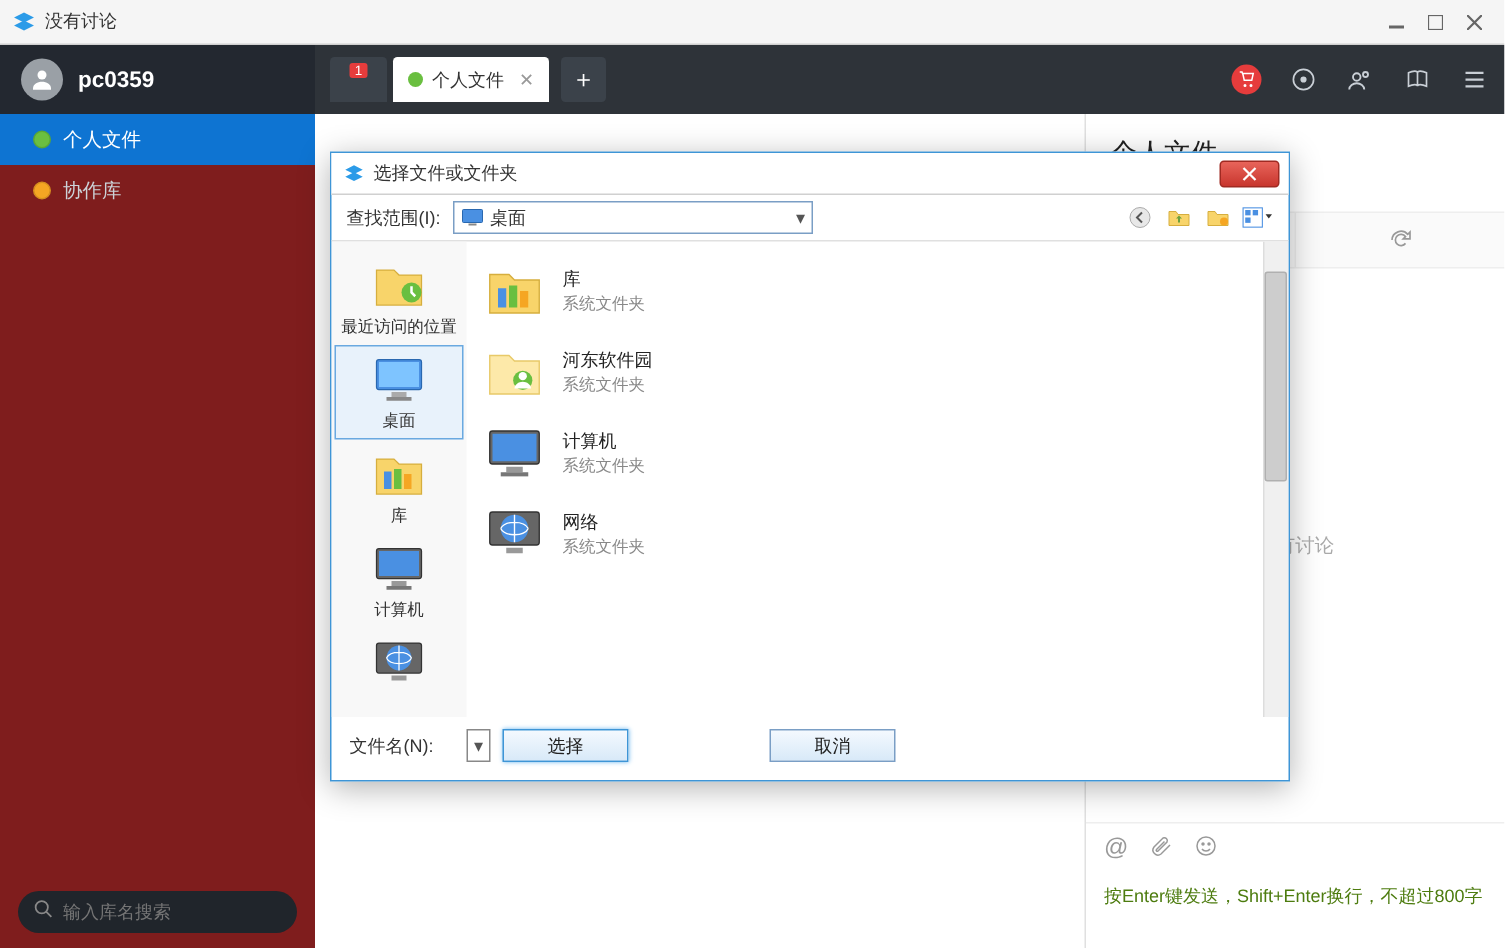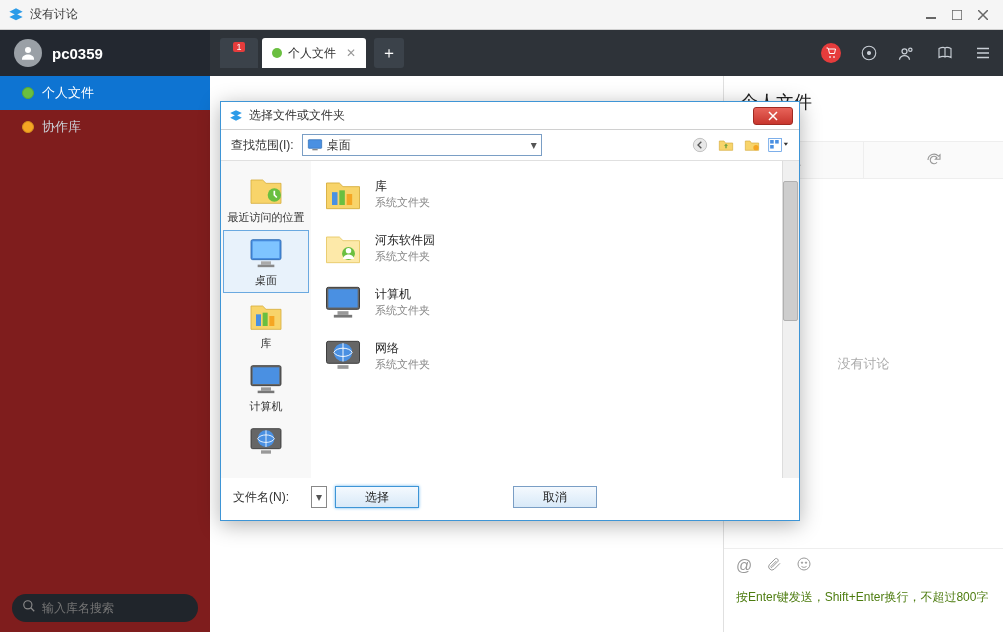--- a/index.html
+++ b/index.html
@@ -54,21 +54,21 @@
 .rp-sub { font-size: 12px; color: #888; margin-top: 2px; }
 .rp-tabs { display: flex; border-top: 1px solid #eee; border-bottom: 1px solid #eee; height: 38px; }
 .rp-tab { flex: 1; border: none; border-right: 1px solid #eee; display: flex; align-items: center; justify-content: center; color: #999; background: #fafafa; }
 .rp-tab:last-child { border-right: none; }
 .rp-body { flex: 1; display: flex; align-items: center; justify-content: center; color: #aaa; font-size: 13px; }
 .rp-input { border-top: 1px solid #eee; }
 .rp-iconrow { height: 34px; display: flex; align-items: center; gap: 14px; padding: 0 12px; color: #999; }
 .rp-textarea { padding: 6px 12px 26px; color: #4d7c0f; font-size: 12px; }
 
 
-.dialog { position: absolute; left: 220px; top: 101px; width: 580px; height: 420px; background: #fff; border: 1px solid #3e95d6; box-shadow: 0 4px 20px rgba(0,0,0,0.3); display: flex; flex-direction: column; }
+.dialog { position: absolute; left: 220px; top: 101px; width: 640px; height: 420px; background: #fff; border: 1px solid #3e95d6; box-shadow: 0 4px 20px rgba(0,0,0,0.3); display: flex; flex-direction: column; }
 .dlg-title { height: 28px; background: #fff; display: flex; align-items: center; padding: 0 6px 0 8px; font-size: 12px; color: #333; border-bottom: 1px solid #d0d0d0; }
 .dlg-title .logo { width: 14px; height: 14px; margin-right: 6px; }
 .dlg-title .spacer { flex: 1; }
 .dlg-close { width: 40px; height: 18px; background: linear-gradient(#e8645a, #c8362e); border: 1px solid #a02a22; border-radius: 3px; display: flex; align-items: center; justify-content: center; color: #fff; font-size: 11px; }
 .dlg-toolbar { height: 30px; display: flex; align-items: center; padding: 4px 10px; gap: 8px; font-size: 12px; color: #333; }
 .dlg-toolbar .combo { flex: 0 0 240px; height: 22px; border: 1px solid #7a9ec5; display: flex; align-items: center; padding: 0 4px; gap: 4px; background: #fff; }
 .dlg-toolbar .combo .fico { width: 16px; height: 14px; }
 .dlg-toolbar .tbtns { margin-left: auto; display: flex; gap: 4px; }
 .dlg-toolbar .tbtn { width: 22px; height: 22px; display: flex; align-items: center; justify-content: center; }
 .dlg-body { flex: 1; display: flex; border-top: 1px solid #e0e0e0; overflow: hidden; }

